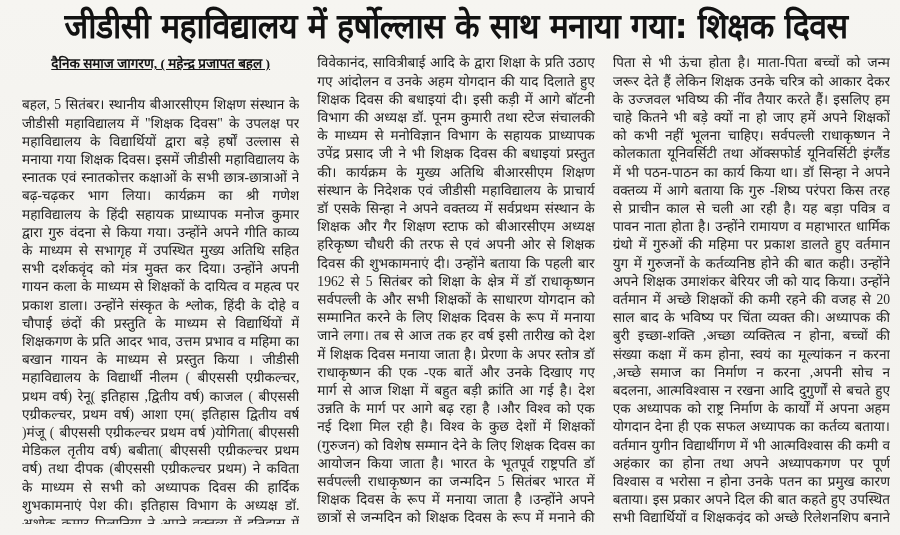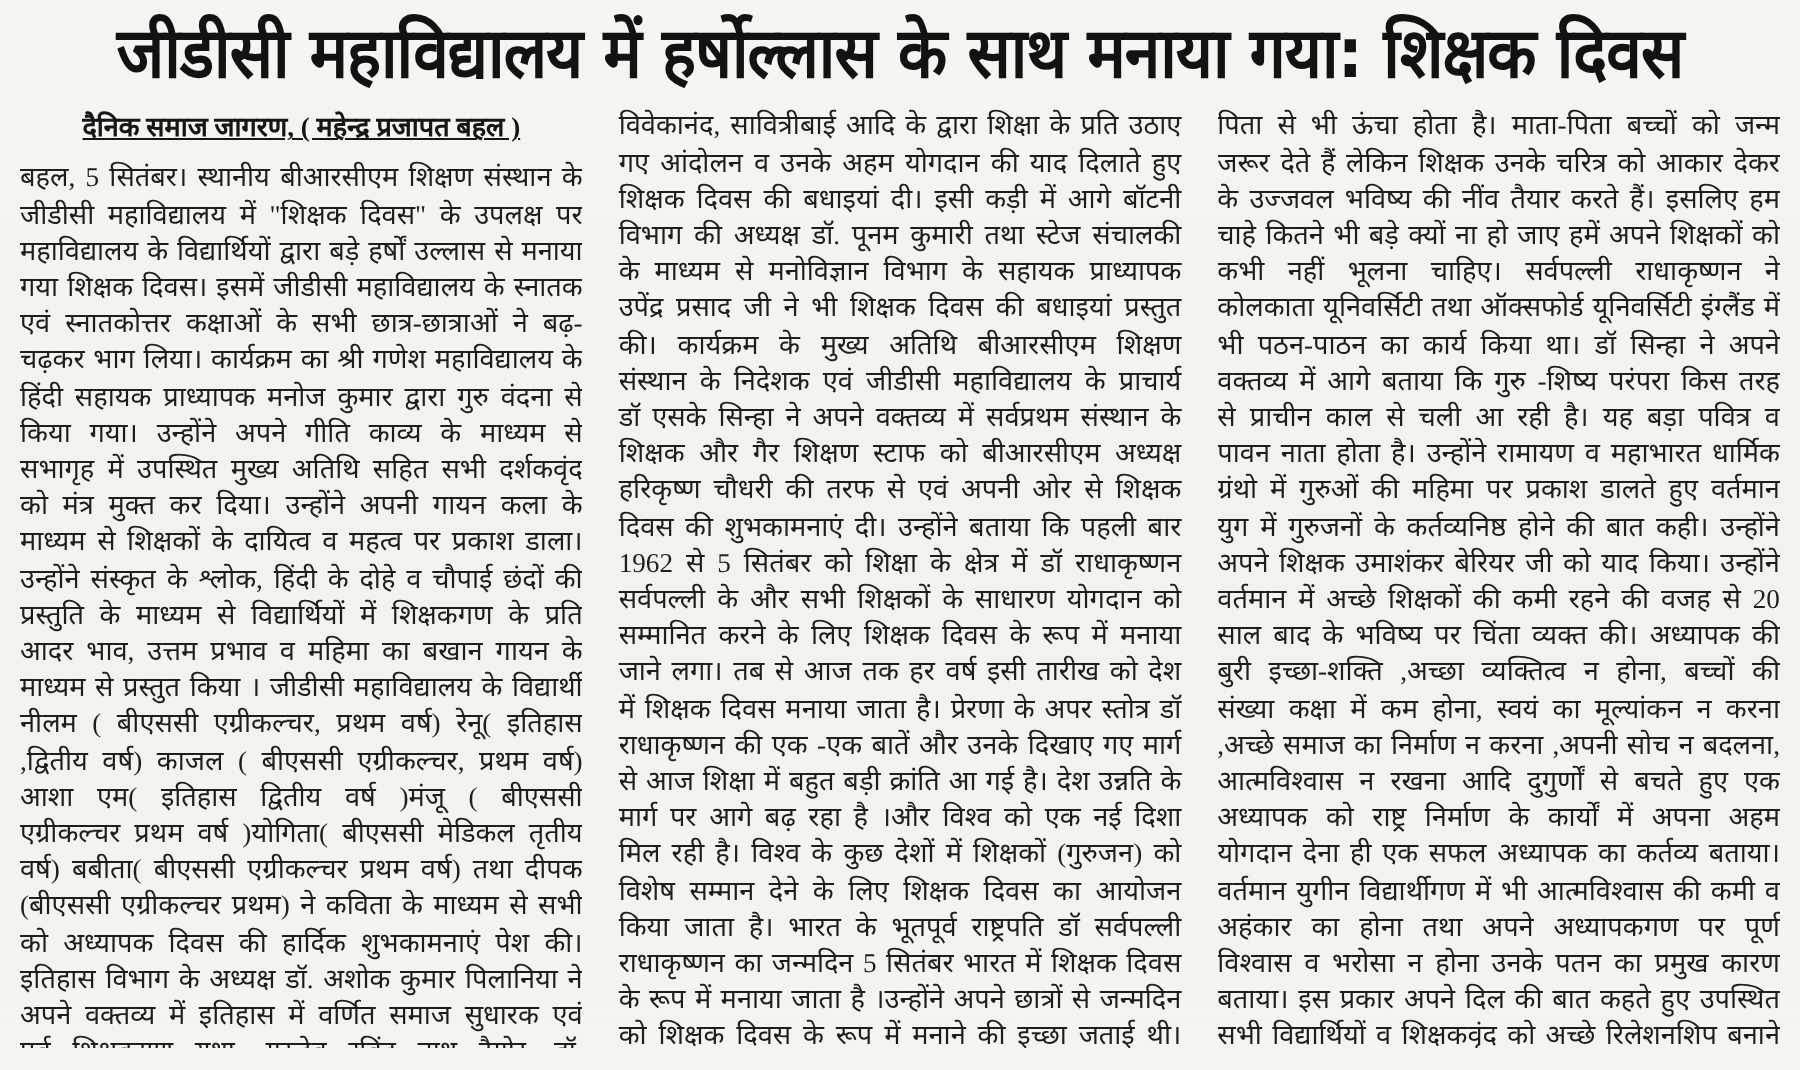--- a/index.html
+++ b/index.html
@@ -11,21 +11,21 @@
     height: 535px;
     background: #f5f4f0;
     overflow: hidden;
     font-family: "Liberation Serif", "DejaVu Serif", serif;
     color: #1c1c1c;
   }
   .paper {
     width: 900px;
     height: 535px;
     box-sizing: border-box;
-    padding: 4px 8px 0 8px;
+    padding: 4px 8px 0 20px;
     background:
       linear-gradient(180deg, #f6f5f1 0%, #f3f2ee 50%, #f5f4f0 100%);
   }
   .headline {
     margin: 2px 0 4px 0;
     font-family: "DejaVu Sans", "Liberation Sans", sans-serif;
     font-weight: bold;
     font-size: 32px;
     line-height: 1.2;
     letter-spacing: -0.5px;
@@ -43,21 +43,21 @@
   .col {
     flex: 1 1 0;
     height: 472px;
     overflow: hidden;
   }
   .byline {
     text-align: center;
     font-weight: bold;
     font-size: 13.5px;
     text-decoration: underline;
-    margin: 2px 4px 8px 4px;
+    margin: 2px 4px 24px 4px;
     color: #161616;
     white-space: nowrap;
   }
   .body-text {
     margin: 0;
     text-align: justify;
     font-size: 13.6px;
     line-height: 18.2px;
     color: #1e1e1e;
     word-spacing: 1px;

